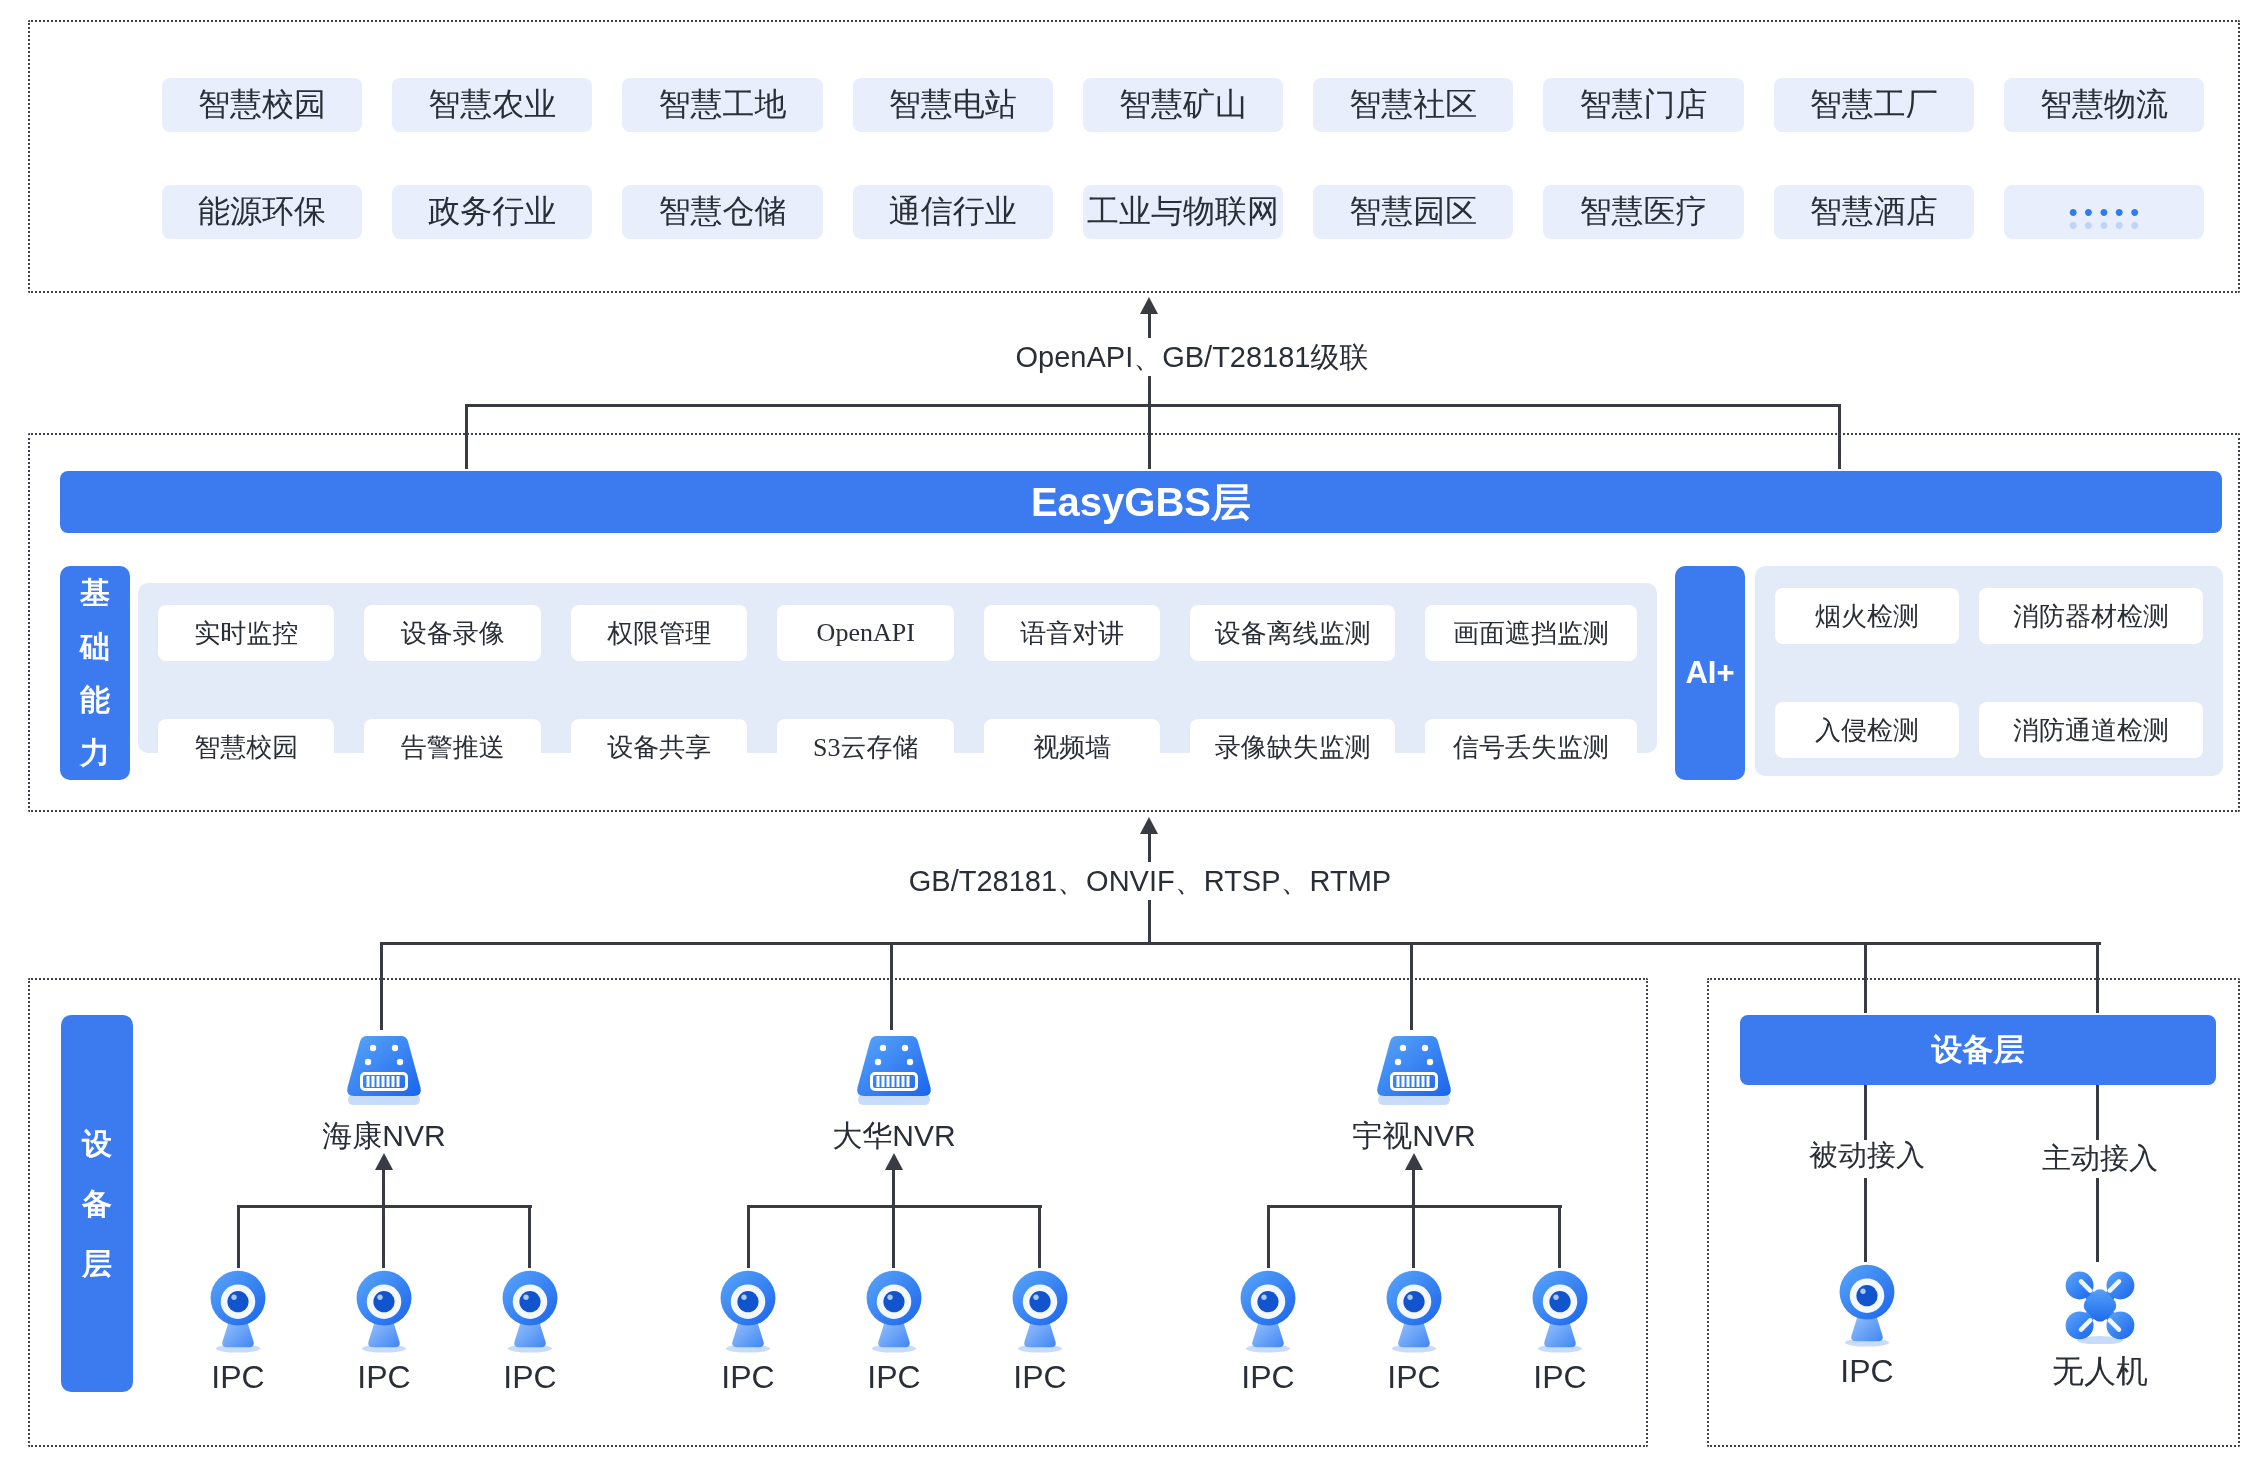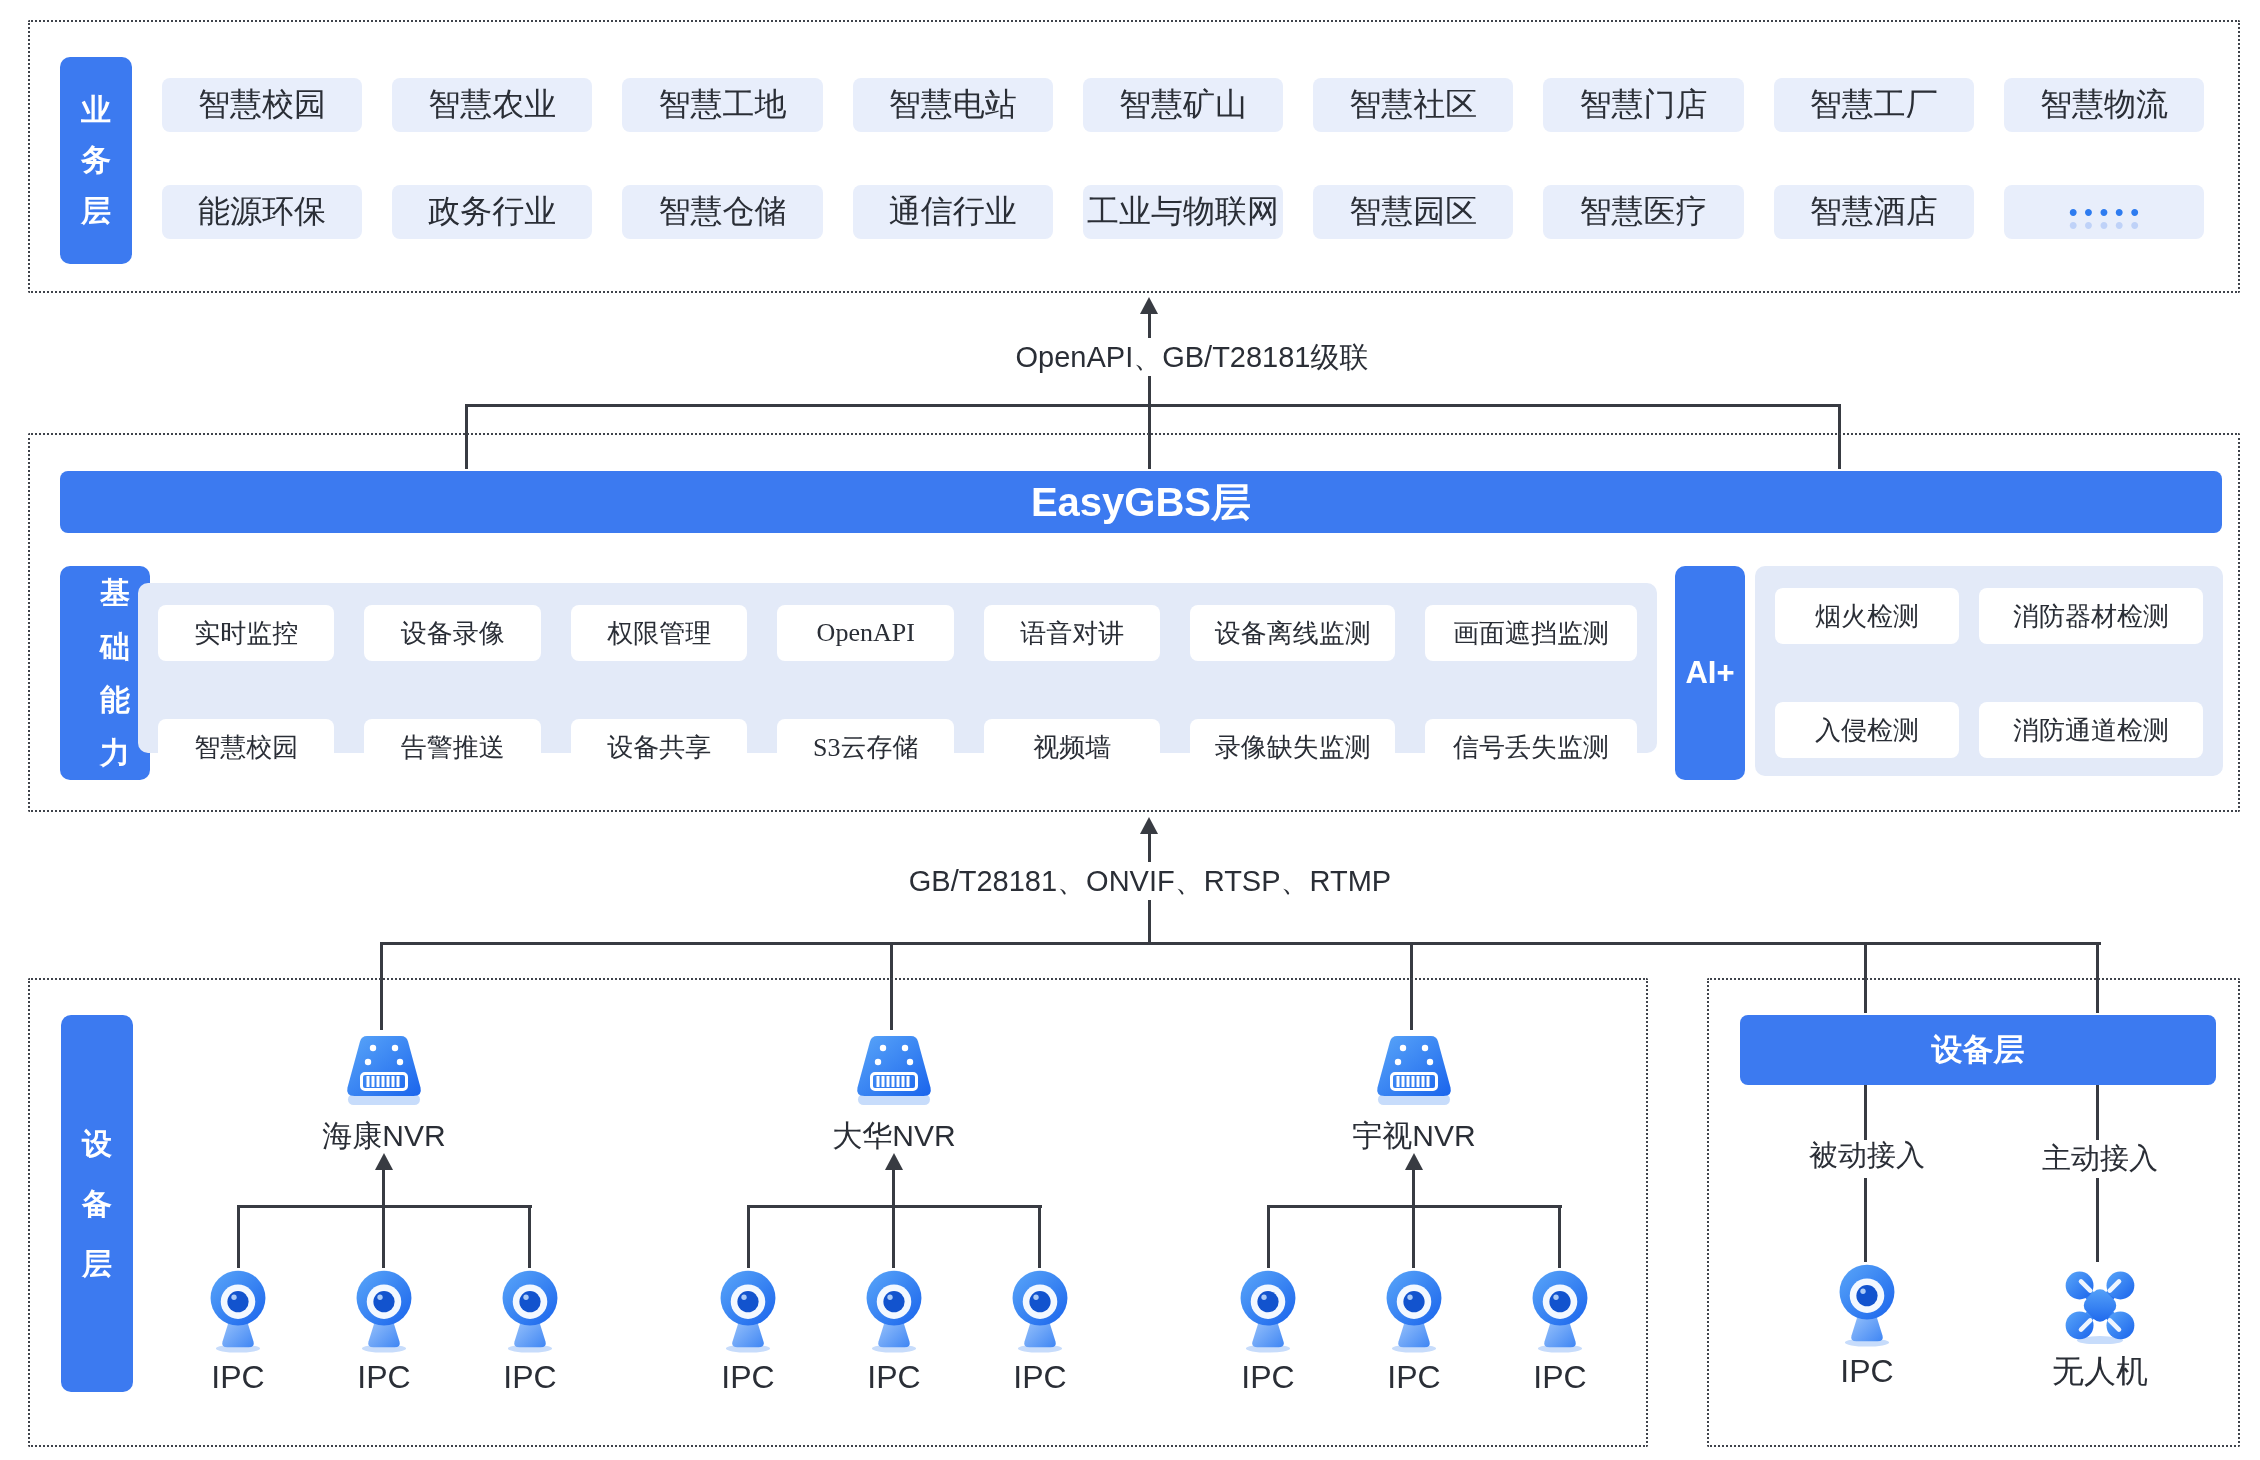--- a/index.html
+++ b/index.html
@@ -132,23 +132,20 @@
           <rect x="17" y="19" width="19" height="5" rx="2.5" transform="rotate(45 26.5 21.5)"></rect>
           <rect x="48" y="19" width="19" height="5" rx="2.5" transform="rotate(-45 57.5 21.5)"></rect>
           <rect x="17" y="61" width="19" height="5" rx="2.5" transform="rotate(-45 26.5 63.5)"></rect>
           <rect x="48" y="61" width="19" height="5" rx="2.5" transform="rotate(45 57.5 63.5)"></rect>
         </g>
       </g>
     </defs>
   </svg>
 
   <section class="box" style="left:28px;top:20px;width:2212px;height:273px;">
-    <div class="vlabel" style="left:30px;top:35px;width:72px;height:207px;">
-      <span class="vtxt">业务层</span>
-    </div>
     <div class="biz-grid">
       <div class="chip">智慧校园</div>
       <div class="chip">智慧农业</div>
       <div class="chip">智慧工地</div>
       <div class="chip">智慧电站</div>
       <div class="chip">智慧矿山</div>
       <div class="chip">智慧社区</div>
       <div class="chip">智慧门店</div>
       <div class="chip">智慧工厂</div>
       <div class="chip">智慧物流</div>
@@ -166,21 +163,21 @@
 
   <div class="arrow-up" style="left:1140px;top:297px;"></div>
   <div class="vline" style="left:1148px;top:312px;height:157px;"></div>
   <div class="hline" style="left:465px;top:404px;width:1376px;"></div>
   <div class="vline" style="left:465px;top:404px;height:65px;"></div>
   <div class="vline" style="left:1838px;top:404px;height:65px;"></div>
   <div class="conn-text" style="left:1192px;top:338px;text-align:right;">OpenAPI、GB/T28181级联</div>
 
   <section class="box" style="left:28px;top:433px;width:2212px;height:379px;">
     <div class="gbs-bar">EasyGBS层</div>
-    <div class="vlabel vl-cap" style="left:30px;top:131px;width:70px;height:214px;padding-left:20px;">
+    <div class="vlabel vl-cap" style="left:30px;top:131px;width:70px;height:214px;">
       <span class="vtxt">基础能力</span>
     </div>
     <div class="panel cap-panel">
       <div class="wbox">实时监控</div>
       <div class="wbox">设备录像</div>
       <div class="wbox">权限管理</div>
       <div class="wbox">OpenAPI</div>
       <div class="wbox">语音对讲</div>
       <div class="wbox">设备离线监测</div>
       <div class="wbox">画面遮挡监测</div>

